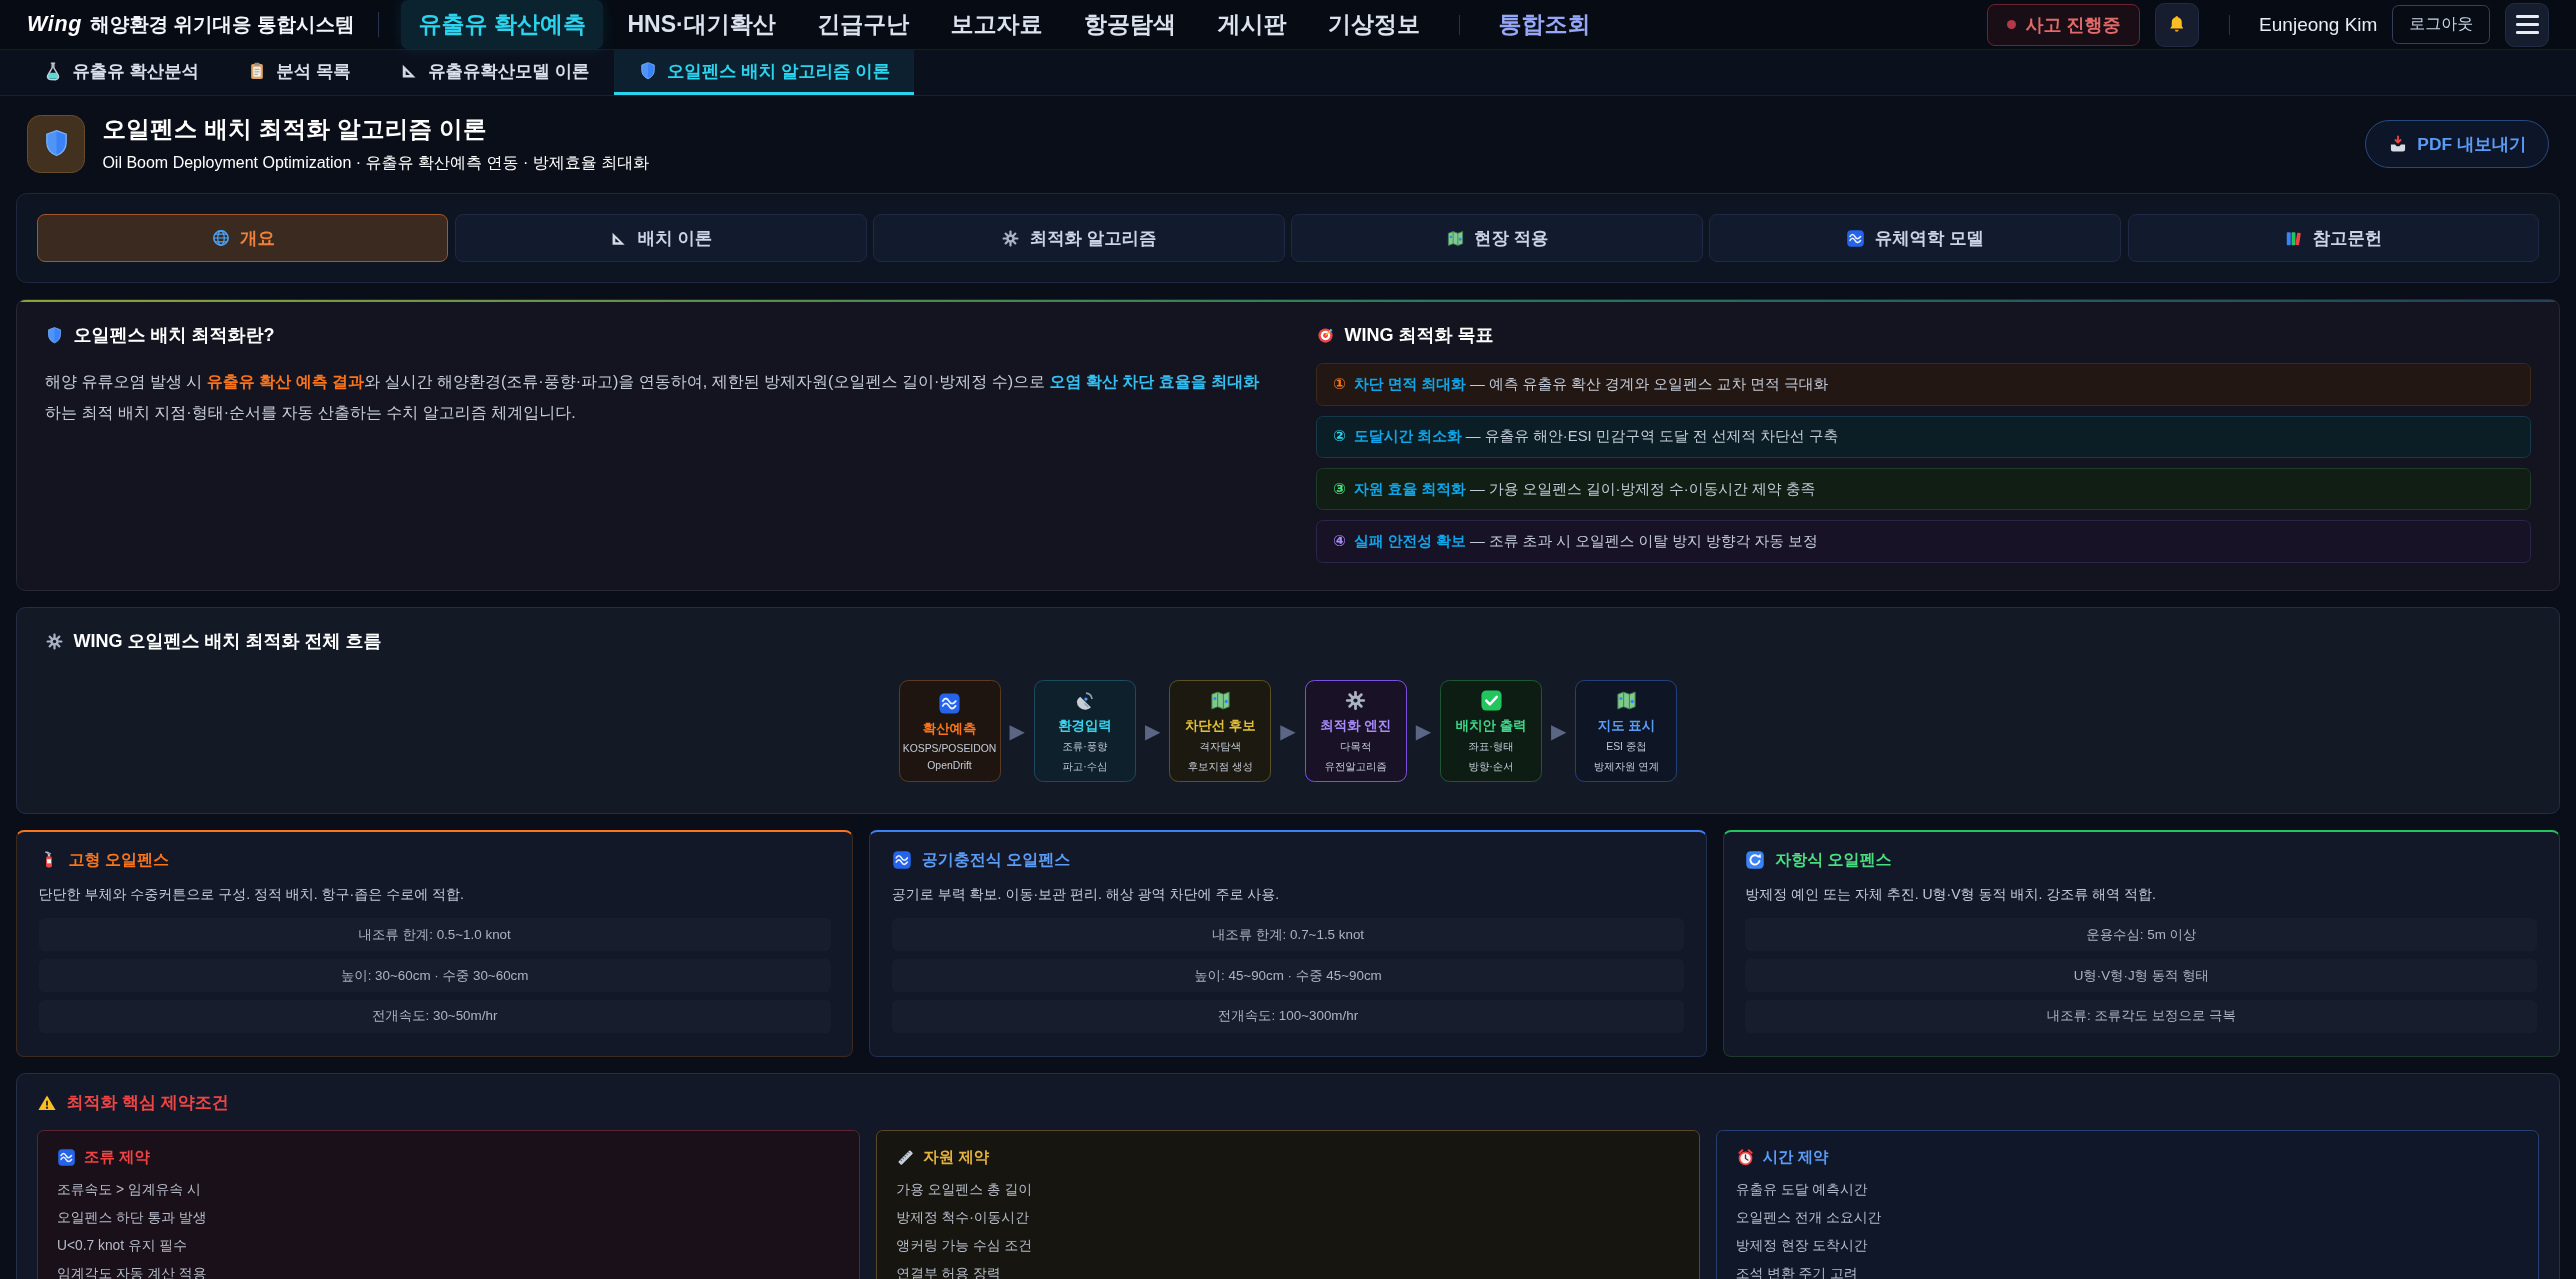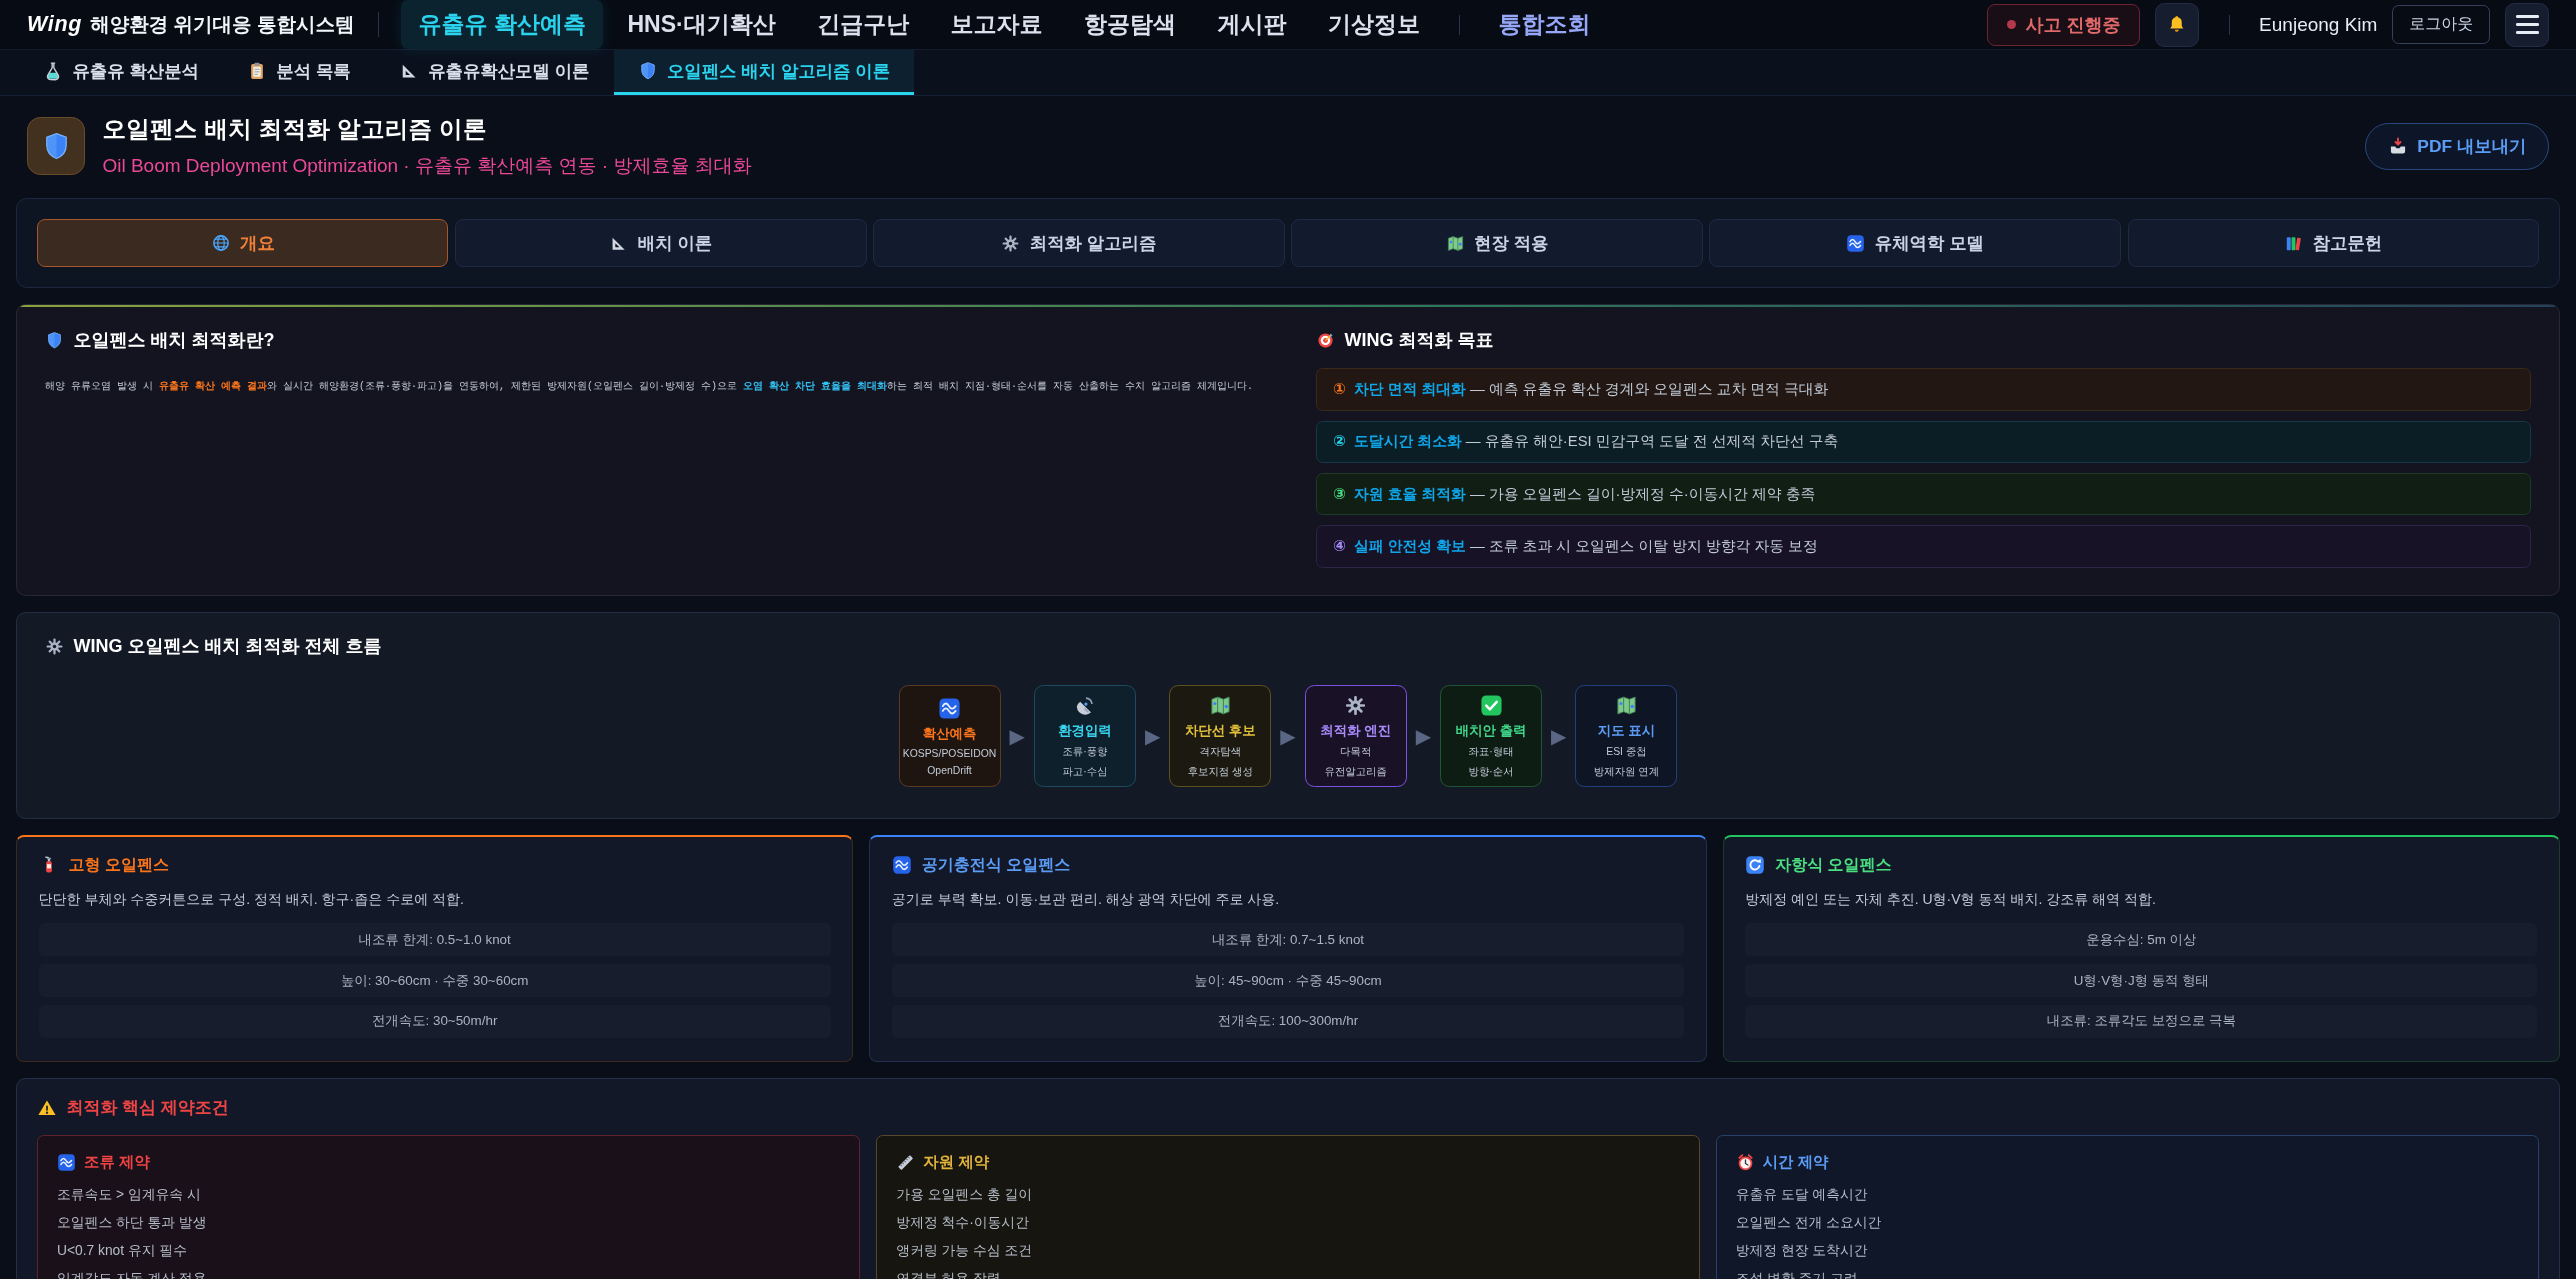--- a/index.html
+++ b/index.html
@@ -62,21 +62,21 @@
   .subtab.active { color:#2bd4ee; background:#0c2030; border-bottom-color:#2bd4ee; }
 
   
   .page-head { display:flex; align-items:center; padding:17.4px 27px 14.8px 27px; }
   .ph-icon {
     width:58px; height:58px; border-radius:13.4px; background:#42311f; border:0.7px solid #6b4c2a;
     display:flex; align-items:center; justify-content:center; margin-right:17.4px;
   }
   .ph-text { flex:1; }
   .ph-title { font-size:23.5px; font-weight:700; color:#ffffff; letter-spacing:0.3px; }
-  .ph-sub { font-size:19px; color:#ec4899; margin-top:8px; }
+  .ph-sub { font-size:16px; color:#ffffff; margin-top:8px; }
   .pdf-btn {
     display:flex; align-items:center; gap:9.4px; border:1.3px solid #28497e; background:#0d1628;
     color:#5b9cf6; font-size:17.4px; font-weight:700; border-radius:670px; padding:10.7px 21.5px;
     cursor:pointer; white-space:nowrap; font-family:inherit;
   }
 
   
   .section-tabs {
     margin:4px 16px 0 16px; background:#0d1422; border:0.7px solid #1d2840; border-radius:10.7px;
     padding:20px; display:flex; gap:6.7px;
@@ -94,21 +94,21 @@
   .panel-overview {
     background:#131420; border:0.7px solid #262836; padding:23px 28px 27px 28px;
     display:flex; gap:56px; position:relative; overflow:hidden; min-height:201px;
   }
   .panel-overview::before {
     content:""; position:absolute; left:0; top:0; right:0; height:2px;
     background:linear-gradient(90deg,#8aa33b,#2c7a5a 55%,#24425a);
   }
   .ov-col { flex:1; min-width:0; }
   .sec-h { display:flex; align-items:center; gap:9.4px; font-size:18px; font-weight:700; color:#ffffff; white-space:nowrap; }
-  .paragraph { margin-top:25px; font-size:10px; line-height:1.95; color:#c7ced9;font-family:Liberation Mono, monospace; }
+  .paragraph { margin-top:19px; font-size:16px; line-height:1.95; color:#c7ced9; }
   .hl-orange { color:#f9741a; font-weight:700; }
   .hl-cyan { color:#33bff0; font-weight:700; }
 
   .goals { margin-top:16px; display:flex; flex-direction:column; gap:10px; }
   .goal {
     border-radius:6.7px; padding:10.7px 16px; font-size:14.8px; display:flex; align-items:baseline; gap:8px;
     white-space:nowrap; overflow:hidden;
   }
   .goal b { color:#0ea5e9; font-weight:700; }
   .goal .g-desc { color:#c2cad7; font-weight:400; }

